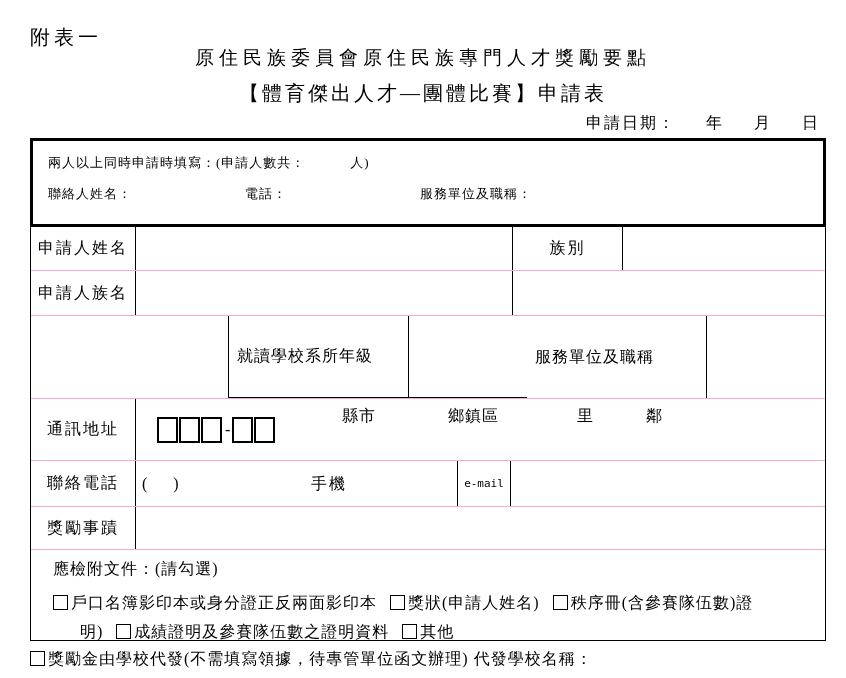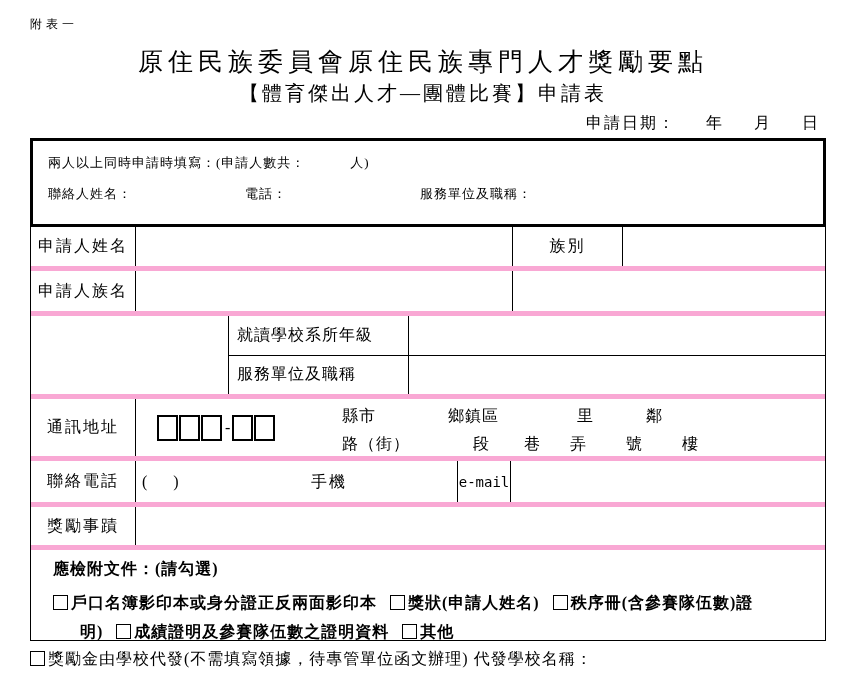--- a/index.html
+++ b/index.html
@@ -2,22 +2,22 @@
 <html><head>
 <meta charset="utf-8">
 <style>
   * { margin:0; padding:0; box-sizing:border-box; }
   html,body { background:#ffffff; }
   body {
     width:846px; height:678px; position:relative;
     font-family:"Liberation Serif","DejaVu Serif",serif;
     color:#000;
   }
-  .attachment { position:absolute; left:30px; top:16px; font-size:12px; letter-spacing:4px; }
-  .title    { position:absolute; left:0; top:45px; width:100%; text-align:center; font-size:25px; letter-spacing:5px; }
+  .attachment { position:absolute; left:30px; top:24px; font-size:20px; letter-spacing:4px; }
+  .title    { position:absolute; left:0; top:45px; width:100%; text-align:center; font-size:19px; letter-spacing:5px; }
   .subtitle { position:absolute; left:0; top:80px; width:100%; text-align:center; font-size:20px; letter-spacing:3px; }
   .dateline { position:absolute; top:113px; right:26px; font-size:16px; letter-spacing:2px; }
   .dtok { margin-left:30px; }
 
   
   .groupbox {
     position:absolute; left:30px; top:138px; width:796px; height:89px;
     border:3px solid #000; padding:13px 14px 0 15px; font-size:13px;
   }
   .gb-line1 { margin-bottom:13px; letter-spacing:1px; }
@@ -25,63 +25,63 @@
   .fill-gap { display:inline-block; height:1px; }
   .g45  { width:45px; }
   .g115 { width:113px; }
   .g135 { width:133px; }
 
   
   .formtable {
     position:absolute; left:30px; top:227px; width:796px;
     border:1.5px solid #000; border-top:none; font-size:16px;
   }
-  .trow { display:flex; border-bottom:5px solid #f9a8d4; }
+  .trow { display:flex; border-bottom:1px solid #f9a8d4; }
   .trow.last { border-bottom:none; }
   .cell { border-right:1px solid #000; display:flex; align-items:center; }
   .cell.end { border-right:none; }
   .label  { justify-content:center; text-align:center; letter-spacing:2px; }
   .label-left { justify-content:flex-start; padding-left:8px; letter-spacing:1px; }
   .grow { flex:1 1 auto; }
   .w105 { width:105px; flex:none; }
   .w377 { width:377px; flex:none; }
   .w110 { width:110px; flex:none; }
   .w198 { width:198px; flex:none; }
   .w180 { width:180px; flex:none; }
   .w322 { width:322px; flex:none; }
   .w53  { width:53px; flex:none; }
   .h44 { height:44px; }
   .h45 { height:45px; }
   .h83 { height:83px; }
   .h62 { height:62px;gap:16px; }
   .h46 { height:46px; }
   .h43 { height:43px; }
-  .h90 { height:90px;font-weight:bold; }
+  .h90 { height:90px; }
   .two-line { flex-direction:column; justify-content:center; line-height:1.55; }
-  .subcol { flex:1 1 auto; display:flex; flex-direction:column; }
+  .subcol { flex:1 1 auto; display:flex; flex-direction:row; }
   .subrow { display:flex; flex:1 1 auto; border-bottom:1px solid #000; }
   .subrow.last { border-bottom:none; }
 
   
   .addr-content { position:relative; padding:0; display:block; }
   .postal { position:absolute; left:5px; top:50%; transform:translateY(-50%); display:flex; align-items:center; }
   .pbox { display:inline-block; width:21px; height:26px; border:2px solid #000; margin-right:1px; background:#fff; }
   .pdash { margin:0 2px; font-size:16px; }
   .addr-line { position:absolute; left:190px; white-space:nowrap; letter-spacing:1px; }
   .addr-line1 { top:7px; }
   .addr-line2 { top:35px; }
   .a-twp { margin-left:72px; } .a-vil { margin-left:78px; } .a-nbh { margin-left:52px; }
   .a-sec { margin-left:63px; } .a-lane { margin-left:34px; } .a-alley { margin-left:29px; }
   .a-num { margin-left:39px; } .a-floor { margin-left:39px; }
 
   
   .phone-content { position:relative; display:block; }
   .phone-area { position:absolute; left:6px; top:50%; transform:translateY(-50%); white-space:pre; letter-spacing:1px; }
   .mobile-label { position:absolute; left:175px; top:50%; transform:translateY(-50%); letter-spacing:2px; }
-  .email-label { justify-content:center; font-family:"DejaVu Sans Mono","Liberation Mono",monospace; font-size:14px; }
+  .email-label { justify-content:center; font-family:"DejaVu Sans Mono","Liberation Mono",monospace; font-size:11px; }
 
   
   .docs { display:block; padding:9px 10px 0 22px; letter-spacing:1px; }
   .docs-heading { margin-bottom:8px; }
   .doc-line { white-space:nowrap; line-height:29px; }
   .doc-line.cont { padding-left:27px; }
   .doc-text { margin-right:13px; }
 
   .cb {
     display:inline-block; width:15px; height:15px; border:1.5px solid #000;
@@ -146,23 +146,20 @@
         <span class="pbox"></span>
           <span class="pbox"></span>
           <span class="pbox"></span>
           <span class="pdash">-</span>
           <span class="pbox"></span>
           <span class="pbox"></span>
       </span>
       <span class="addr-line addr-line1">
         <span>縣市</span><span class="a-twp">鄉鎮區</span><span class="a-vil">里</span><span class="a-nbh">鄰</span>
       </span>
-      <span class="addr-line addr-line2">
-        <span>路（街）</span><span class="a-sec">段</span><span class="a-lane">巷</span><span class="a-alley">弄</span><span class="a-num">號</span><span class="a-floor">樓</span>
-      </span>
     </div>
   </div>
 
   <div class="trow h46">
     <div class="cell label w105">聯絡電話</div>
     <div class="cell w322 phone-content">
       <span class="phone-area">(     )</span>
       <span class="mobile-label">手機</span>
     </div>
     <div class="cell w53 email-label">e-mail</div>

